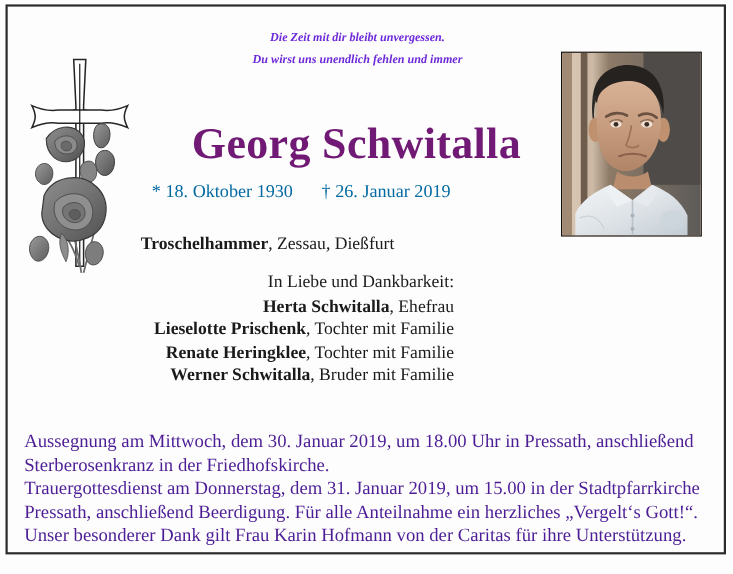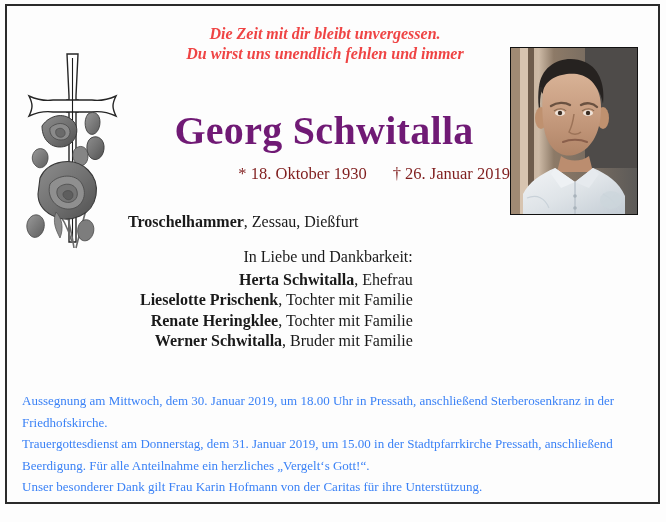--- a/index.html
+++ b/index.html
@@ -54,23 +54,23 @@
 
   
   .epigraph {
     position: absolute;
     left: 140px;
     top: 24px;
     width: 370px;
     text-align: center;
     font-style: italic;
     font-weight: bold;
-    font-size: 16px;
+    font-size: 11px;
     line-height: 20px;
-    color: #ef4444;
+    color: #6d28d9;
   }
   .epigraph div { white-space: nowrap; }
 
   
   .deceased-name {
     position: absolute;
     left: 138px;
     top: 108px;
     width: 372px;
     text-align: center;
@@ -80,24 +80,24 @@
     line-height: 46px;
     color: #701a75;
   }
 
   
   .dates {
     position: absolute;
     left: 138px;
     top: 163px;
     width: 372px;
-    text-align: right;
+    text-align: left;
     font-size: 16.5px;
     line-height: 22px;
-    color: #7f1d1d;
+    color: #0369a1;
   }
   .dates .date-birth { margin-right: 26px; }
 
   
   .places {
     position: absolute;
     left: 128px;
     top: 211px;
     font-size: 16px;
     line-height: 21px;
@@ -116,23 +116,23 @@
   .family .intro { margin-bottom: 2px; }
   .family .member .member-name { font-weight: bold; }
   .family .closing { }
 
   
   .service {
     position: absolute;
     left: 22px;
     top: 390px;
     width: 622px;
-    font-size: 13px;
+    font-size: 17px;
     line-height: 21.5px;
-    color: #3b82f6;
+    color: #4c1d95;
   }
   .service p { margin: 0; }
 </style>
 </head>
 <body>
 
 <div class="page">
 
   <div class="page-border"></div>
 

